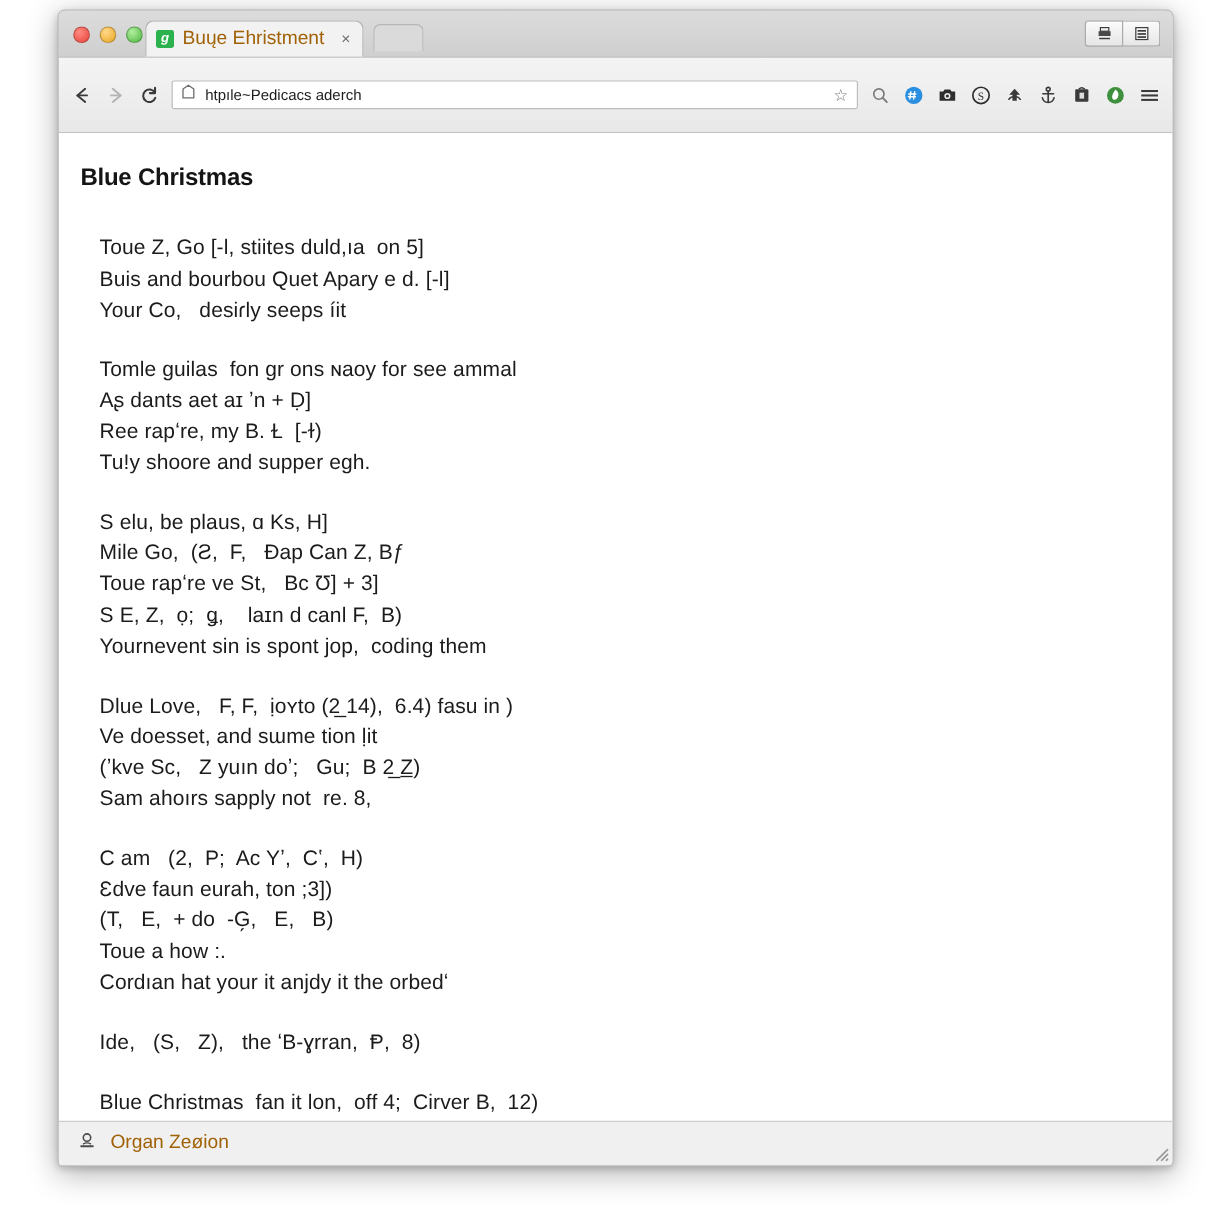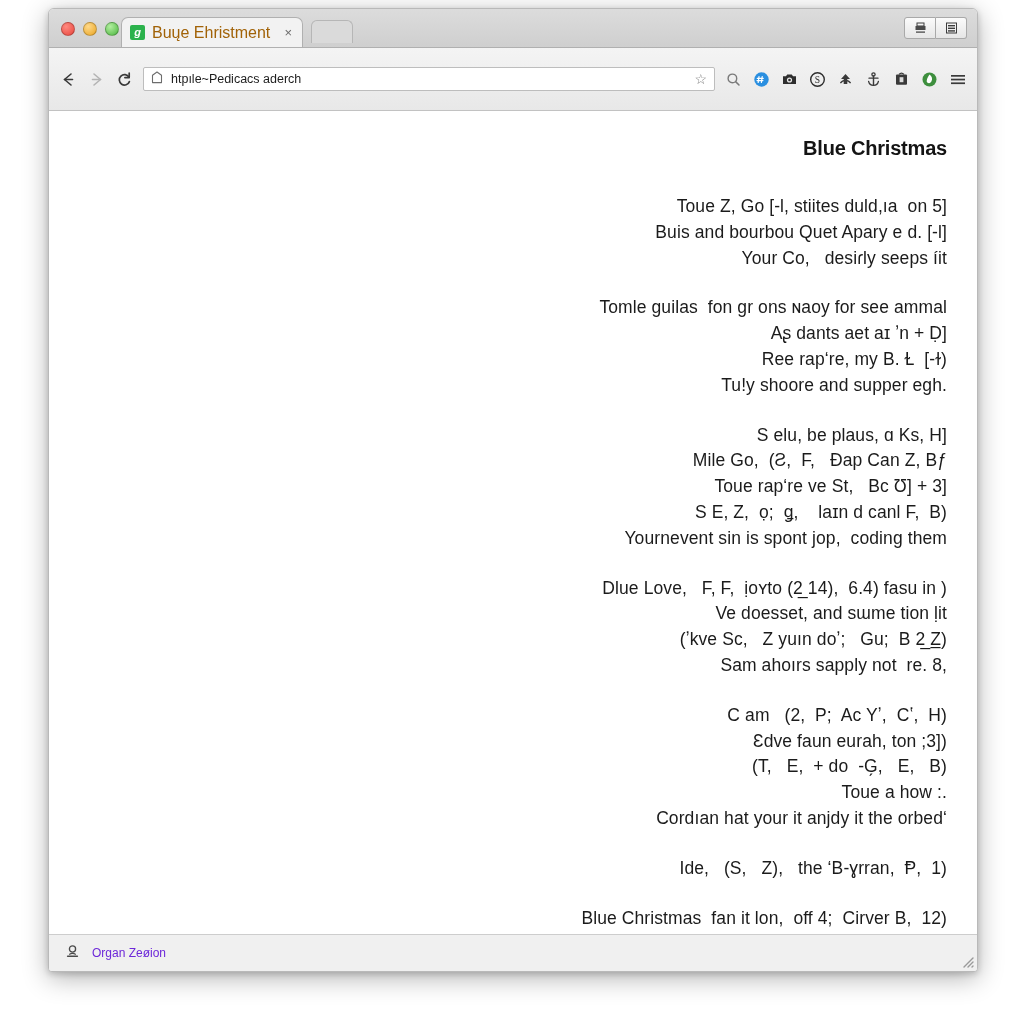--- a/index.html
+++ b/index.html
@@ -196,21 +196,20 @@
     justify-content: center;
     flex: 0 0 auto;
   }
 
   
   .viewport {
     flex: 1 1 auto;
     background: #ffffff;
     overflow: hidden;
     position: relative;
-    text-align: right;
   }
   .page {
     padding: 26px 30px 0 18px;
   }
   .page-title {
     font-size: 20px;
     font-weight: bold;
     color: #141414;
     margin: 0 0 34px 0;
     letter-spacing: -0.2px;
@@ -232,22 +231,22 @@
     background: #f0f0f0;
     border-top: 1px solid #cdcdcd;
     display: flex;
     align-items: center;
     padding: 0 16px;
     gap: 12px;
     flex: 0 0 auto;
     position: relative;
   }
   .status-text {
-    font-size: 12px;
-    color: #6d28d9;
+    font-size: 16px;
+    color: #a16207;
   }
   .grip {
     position: absolute;
     right: 3px;
     bottom: 3px;
     width: 15px;
     height: 15px;
   }
 </style>
 </head>
@@ -432,21 +431,21 @@
 
         <div class="stanza">
           <div class="line">C am   (2,  P;  Ac Yʼ,  Cʽ,  H)</div>
           <div class="line">Ɛdve faun eurah, ton ;3])</div>
           <div class="line">(T,   E,  + do  -G̗,   E,   B)</div>
           <div class="line">Toue a how :.</div>
           <div class="line">Cordıan hat your it anjdy it the orbedʻ</div>
         </div>
 
         <div class="stanza">
-          <div class="line">Ide,   (S,   Z),   the ʻB-ɣrran,  Ᵽ,  1)</div>
+          <div class="line">Ide,   (S,   Z),   the ʻB-ɣrran,  Ᵽ,  8)</div>
         </div>
 
         <div class="stanza">
           <div class="line">Blue Christmas  fan it lon,  off 4;  Cirver B,  12)</div>
         </div>
 
       </div>
     </div>
 
     <div class="statusbar">

